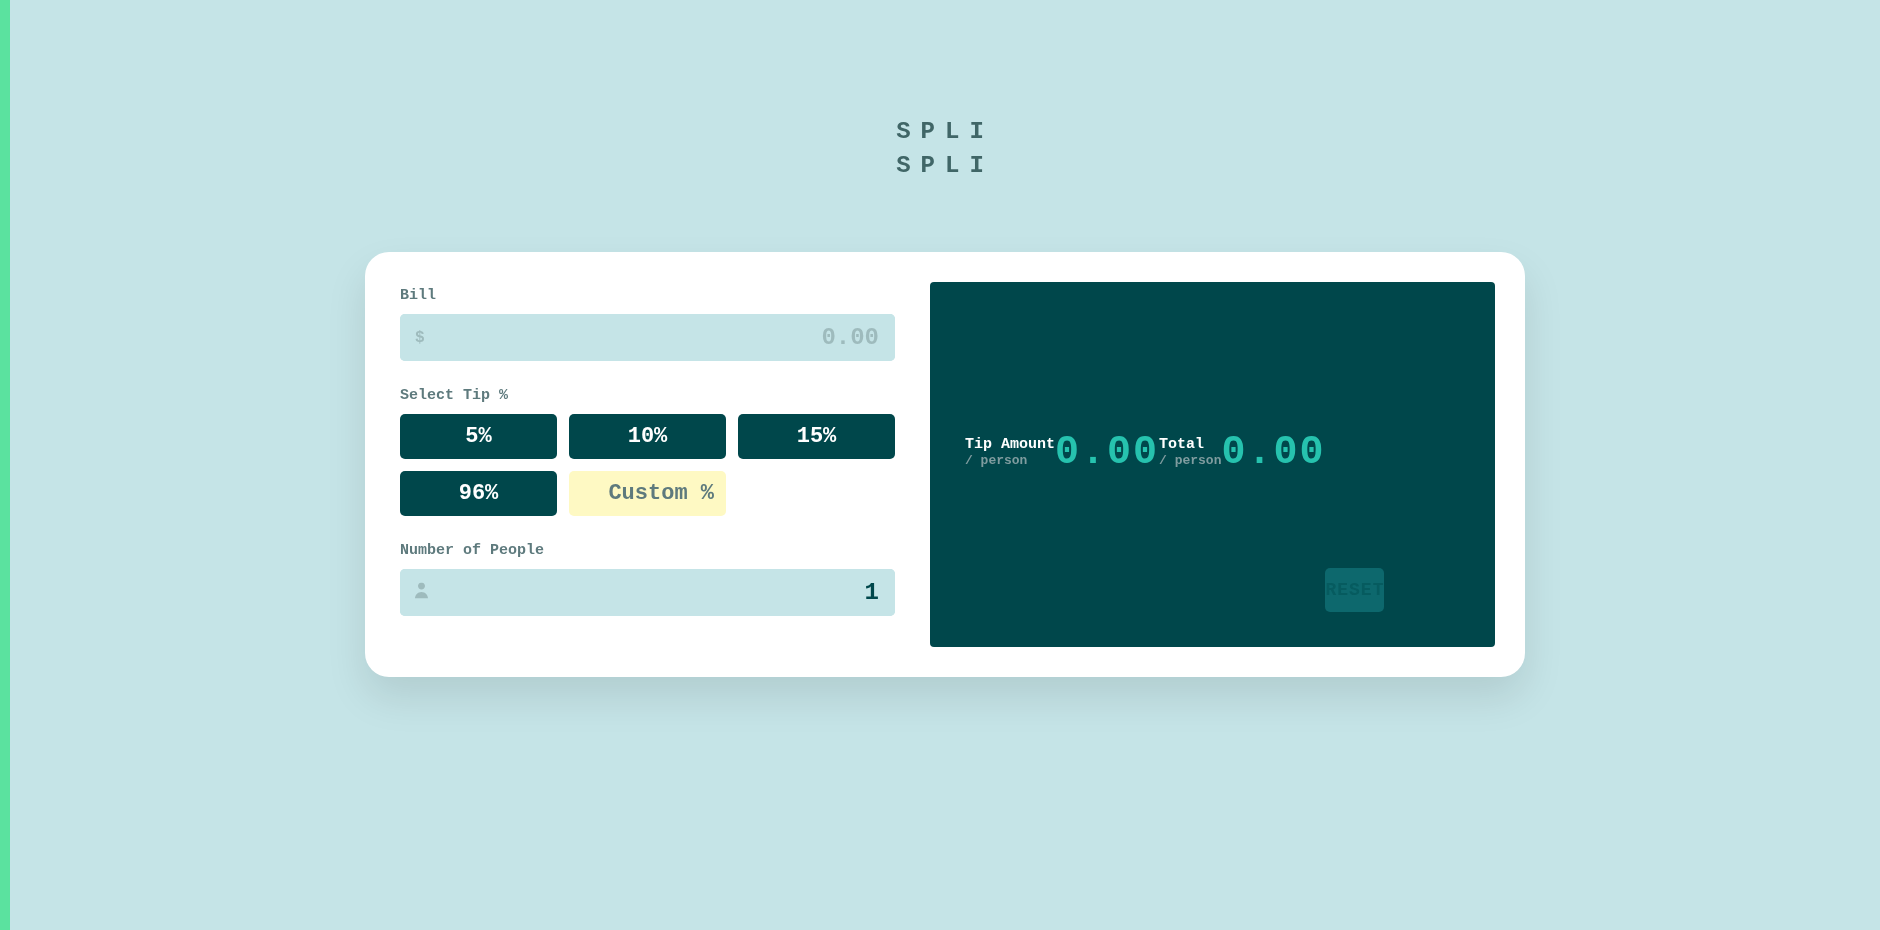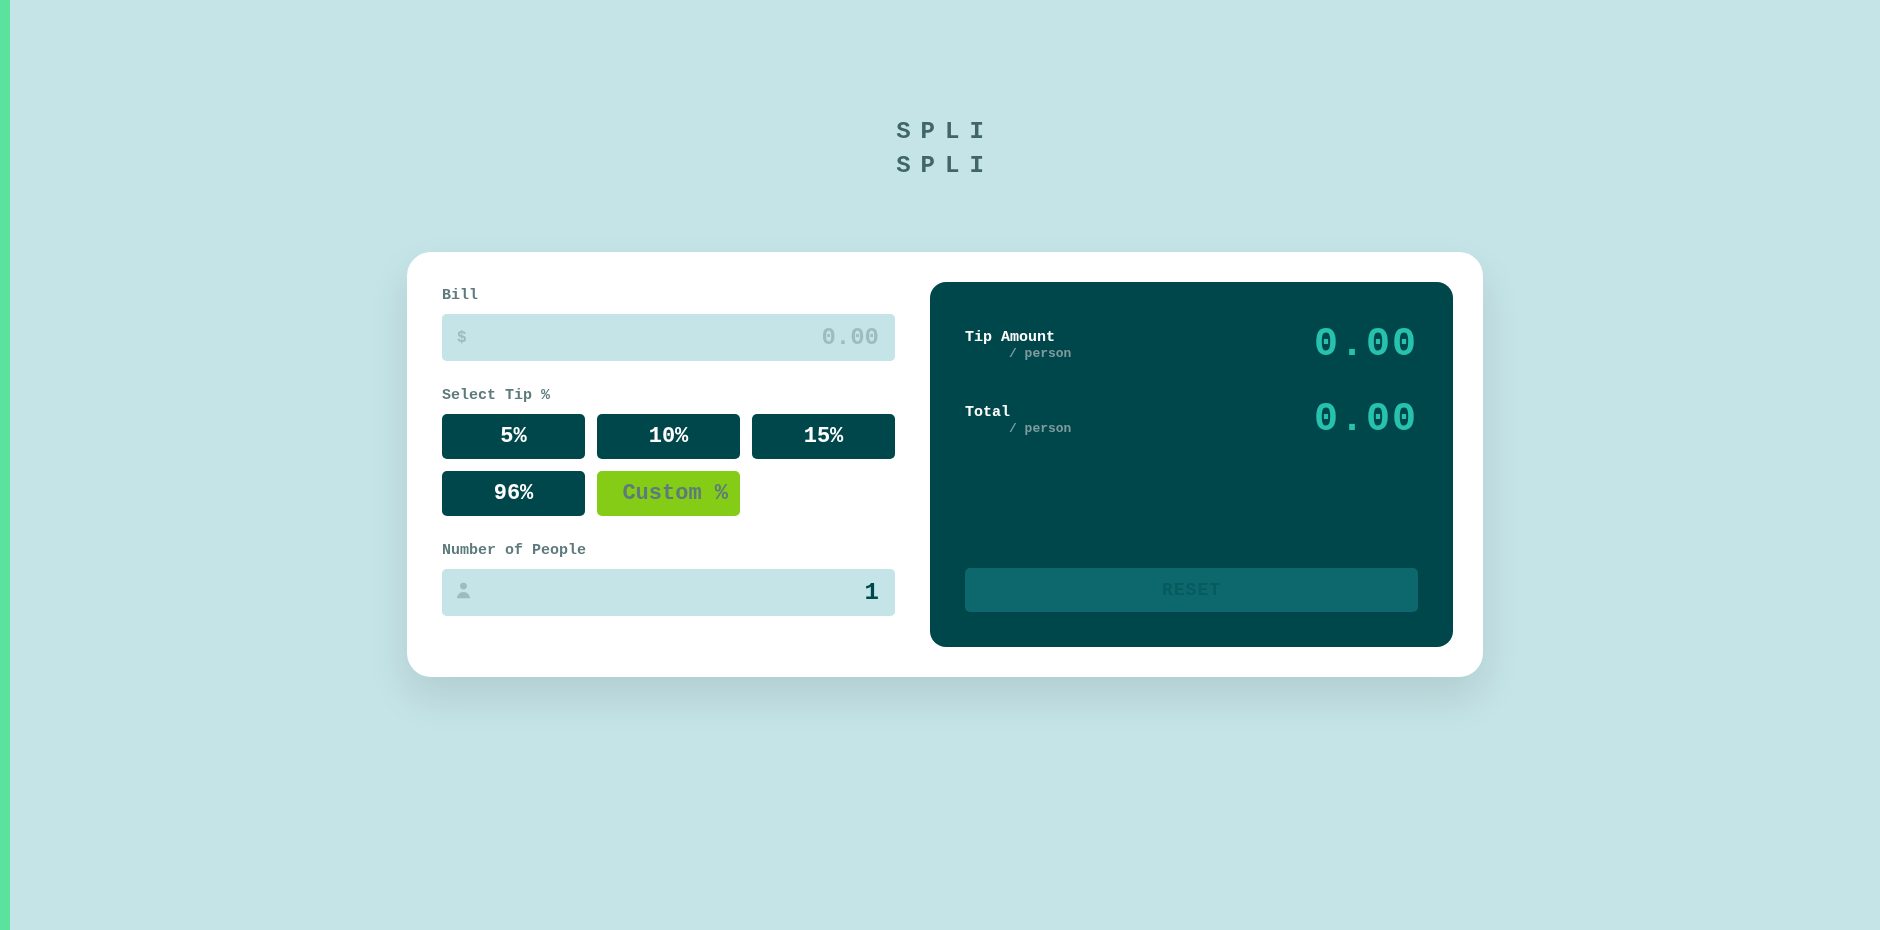--- a/index.html
+++ b/index.html
@@ -26,34 +26,34 @@
       color: #406667;
       text-align: right;
       line-height: 1.4;
     }
     .card {
       background: #ffffff;
       border-radius: 24px;
       padding: 30px;
       display: flex;
       gap: 30px;
-      width: 1076px;
+      width: 1160px;
       box-shadow: 0 20px 40px rgba(0,0,0,0.1);
     }
     .left-panel {
       flex: 1;
       padding: 5px 5px 5px 5px;
     }
     .right-panel {
       flex: 1;
       background: #00474b;
-      border-radius: 16px;
+      border-radius: 4px;
       padding: 40px 35px 35px 35px;
       display: flex;
-      flex-direction: column;
+      flex-direction: row;
     }
     .label {
       color: #5e7a7d;
       font-size: 15px;
       font-weight: bold;
       margin-bottom: 10px;
     }
     .input-wrapper {
       position: relative;
       margin-bottom: 26px;
@@ -107,21 +107,21 @@
       color: #ffffff;
       border: none;
       border-radius: 5px;
       padding: 10px 0;
       font-size: 22px;
       font-weight: bold;
       cursor: pointer;
       font-family: 'Courier New', monospace;
     }
     .tip-custom {
-      background: #84cc16;
+      background: #fef9c3;
       border: none;
       border-radius: 5px;
       padding: 10px 12px;
       font-size: 22px;
       font-weight: bold;
       text-align: right;
       color: #00474b;
       font-family: 'Courier New', monospace;
       width: 100%;
     }
@@ -136,21 +136,20 @@
     }
     .result-label {
       color: #ffffff;
       font-size: 15px;
       font-weight: bold;
     }
     .result-sublabel {
       color: #7f9c9f;
       font-size: 13px;
       font-weight: bold;
-      margin-left: 44px;
     }
     .result-value {
       color: #26c2ae;
       font-size: 40px;
       font-weight: bold;
       letter-spacing: 2px;
     }
     .reset-button {
       margin-top: auto;
       background: #0d686d;

